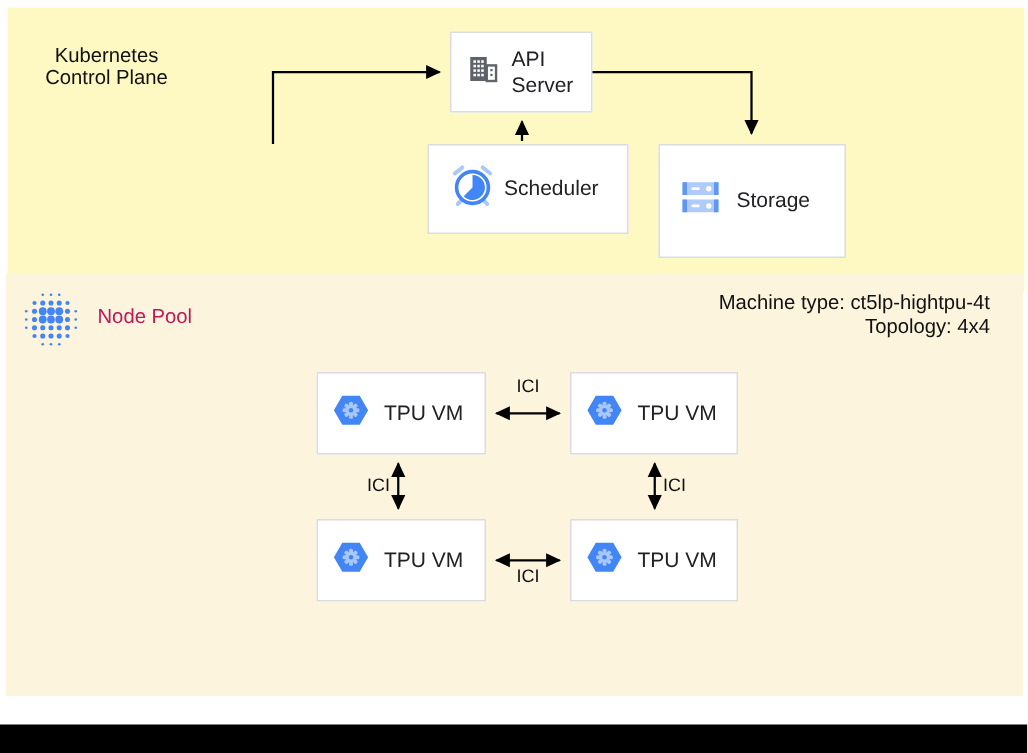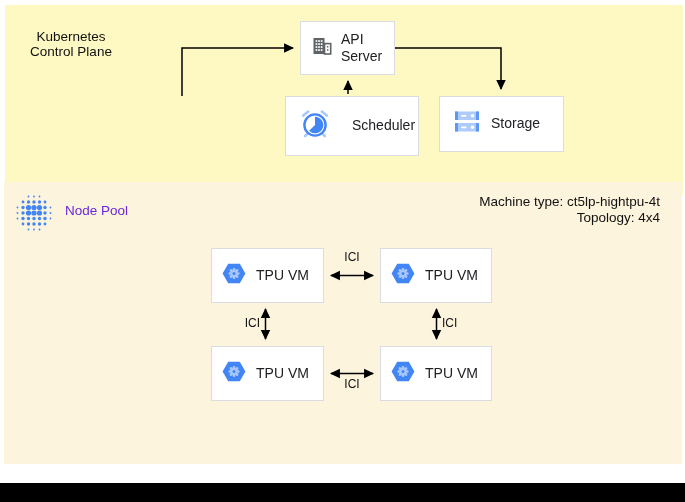--- a/index.html
+++ b/index.html
@@ -21,31 +21,31 @@
     position:absolute; background:#fff; border:1px solid #D9DCE0; box-sizing:border-box;
     display:flex; align-items:center;
   }
   .box .label { font-size:14px; line-height:1.22; color:#202124; }
   .nowrap { white-space:nowrap; }
 
   #box-api     { left:300px; top:21px;  width:95px;  height:54px; padding-left:10px; gap:8px;align-items:center; }
   #box-api .label { width:50px; }
   #box-rc      { left:115px; top:96px;  width:136px; height:60px; padding-left:15px; gap:10px; }
   #box-rc .label { width:82px; }
-  #box-sched   { left:285px; top:96px;  width:134px; height:60px; padding-left:14px; gap:22px; }
-  #box-storage { left:439px; top:96px;  width:125px; height:56px; padding-left:13px; gap:10px; }
+  #box-sched   { left:285px; top:96px;  width:134px; height:60px; padding-left:14px; gap:6px; }
+  #box-storage { left:439px; top:96px;  width:125px; height:76px; padding-left:13px; gap:10px; }
 
   .tpu-box { padding-left:10px; gap:10px; }
   #tpu-tl { left:211px; top:248px; width:113px; height:55px; }
   #tpu-tr { left:380px; top:248px; width:112px; height:55px; }
   #tpu-bl { left:211px; top:346px; width:113px; height:55px; }
   #tpu-br { left:380px; top:346px; width:112px; height:55px; }
 
   .np-icon { position:absolute; left:14px; top:194px; }
-  .np-title { position:absolute; left:65px; top:203px; font-size:13.5px; color:#6d28d9;text-align:center; }
+  .np-title { position:absolute; left:65px; top:203px; font-size:13.5px; color:#be185d;text-align:center; }
   .machine-info {
     position:absolute; right:25px; top:194px; text-align:right;
     font-size:13.5px; line-height:16px; color:#111;
   }
 
   .ici { position:absolute; font-size:12px; color:#111; width:28px; }
   .ici-top    { left:338px; top:250px; text-align:center; }
   .ici-bottom { left:338px; top:377px; text-align:center; }
   .ici-left   { left:232px; top:316px; text-align:right; }
   .ici-right  { left:442px; top:316px; text-align:left; }

